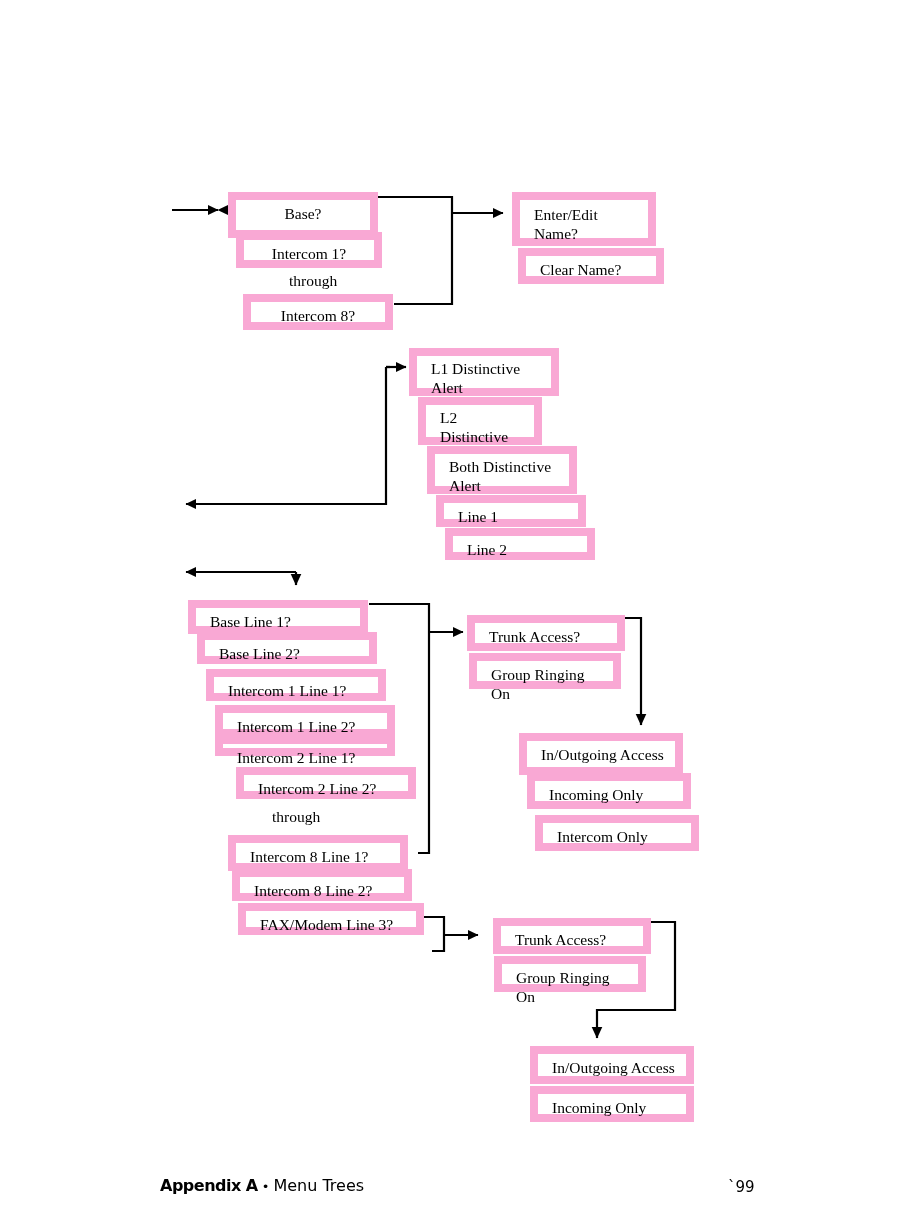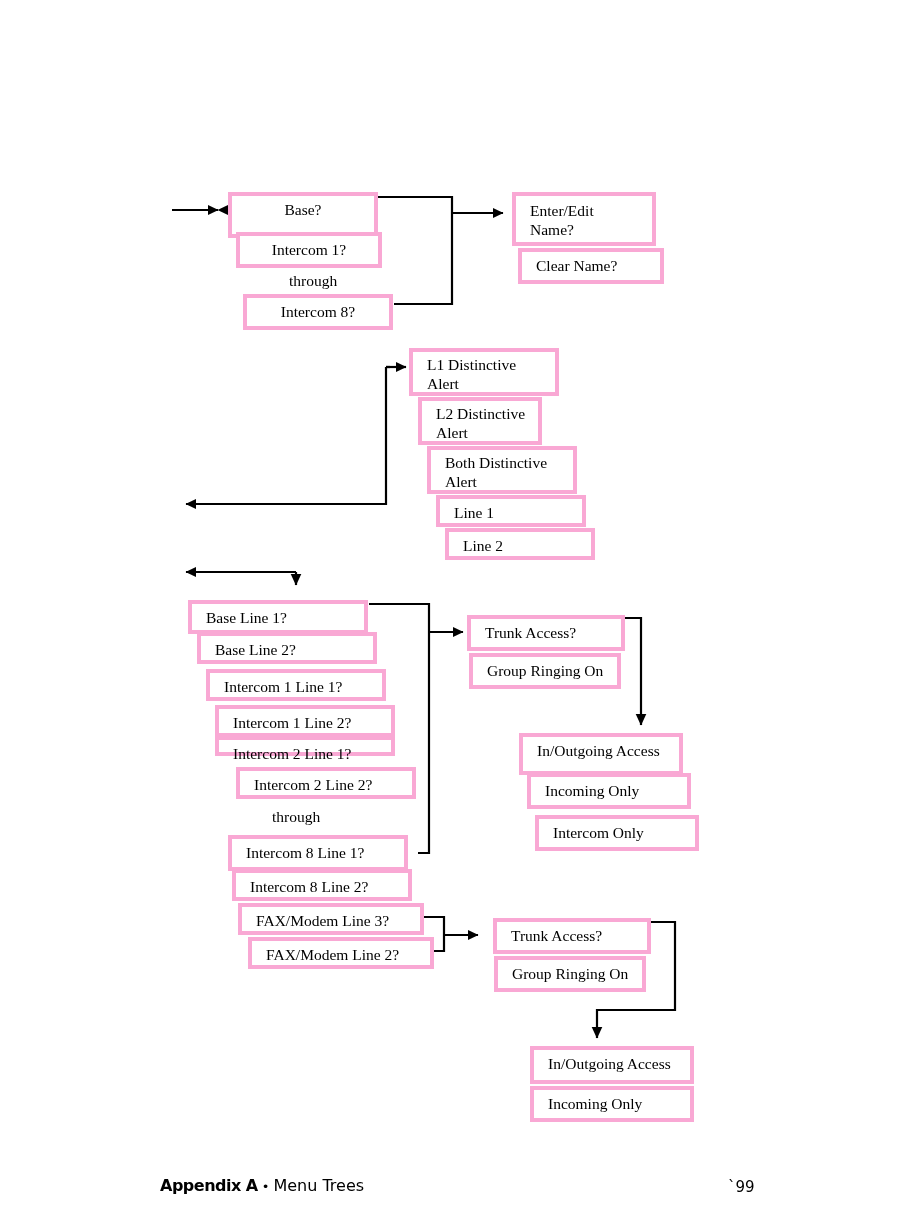--- a/index.html
+++ b/index.html
@@ -19,21 +19,21 @@
     position: absolute;
     left: 0;
     top: 0;
     width: 907px;
     height: 1218px;
   }
   .node {
     position: absolute;
     box-sizing: border-box;
     background: #ffffff;
-    border: 4px solid #f9a8d4;
+    border: 8px solid #f9a8d4;
     font-family: "Liberation Serif", "DejaVu Serif", serif;
     font-size: 15.5px;
     color: #000000;
     line-height: 1.25;
     padding: 4px 10px 0 14px;
     white-space: pre-line;
   }
   .node.center {
     text-align: center;
     padding-left: 10px;
@@ -150,21 +150,20 @@
   <div class="node" style="left:206px; top:669px; width:180px; height:32px;">Intercom 1 Line 1?</div>
   <div class="node" style="left:215px; top:705px; width:180px; height:32px;">Intercom 1 Line 2?</div>
   <div class="node" style="left:215px; top:736px; width:180px; height:20px;">Intercom 2 Line 1?</div>
   <div class="node" style="left:220px; top:767px; width:180px; height:32px;margin-left:16px;">Intercom 2 Line 2?</div>
 
   <div class="plain-label" style="left:272px; top:808px;">through</div>
 
   <div class="node" style="left:228px; top:835px; width:180px; height:36px;">Intercom 8 Line 1?</div>
   <div class="node" style="left:232px; top:869px; width:180px; height:32px;">Intercom 8 Line 2?</div>
   <div class="node" style="left:238px; top:903px; width:186px; height:32px;">FAX/Modem Line 3?</div>
-  <div class="node" style="left:248px; top:937px; width:186px; height:32px;">FAX/Modem Line 2?</div>
 
   <div class="node" style="left:467px; top:615px; width:158px; height:36px;">Trunk Access?</div>
   <div class="node" style="left:469px; top:653px; width:152px; height:36px;">Group Ringing On</div>
 
   <div class="node" style="left:519px; top:733px; width:164px; height:42px;">In/Outgoing Access</div>
   <div class="node" style="left:527px; top:773px; width:164px; height:36px;">Incoming Only</div>
   <div class="node" style="left:535px; top:815px; width:164px; height:36px;">Intercom Only</div>
 
   <div class="node" style="left:493px; top:918px; width:158px; height:36px;">Trunk Access?</div>
   <div class="node" style="left:494px; top:956px; width:152px; height:36px;">Group Ringing On</div>

